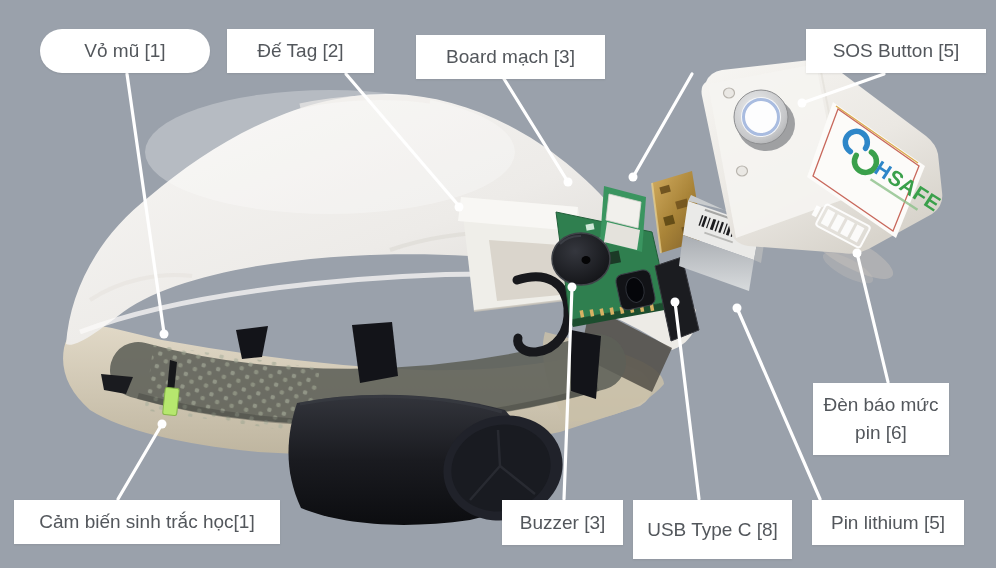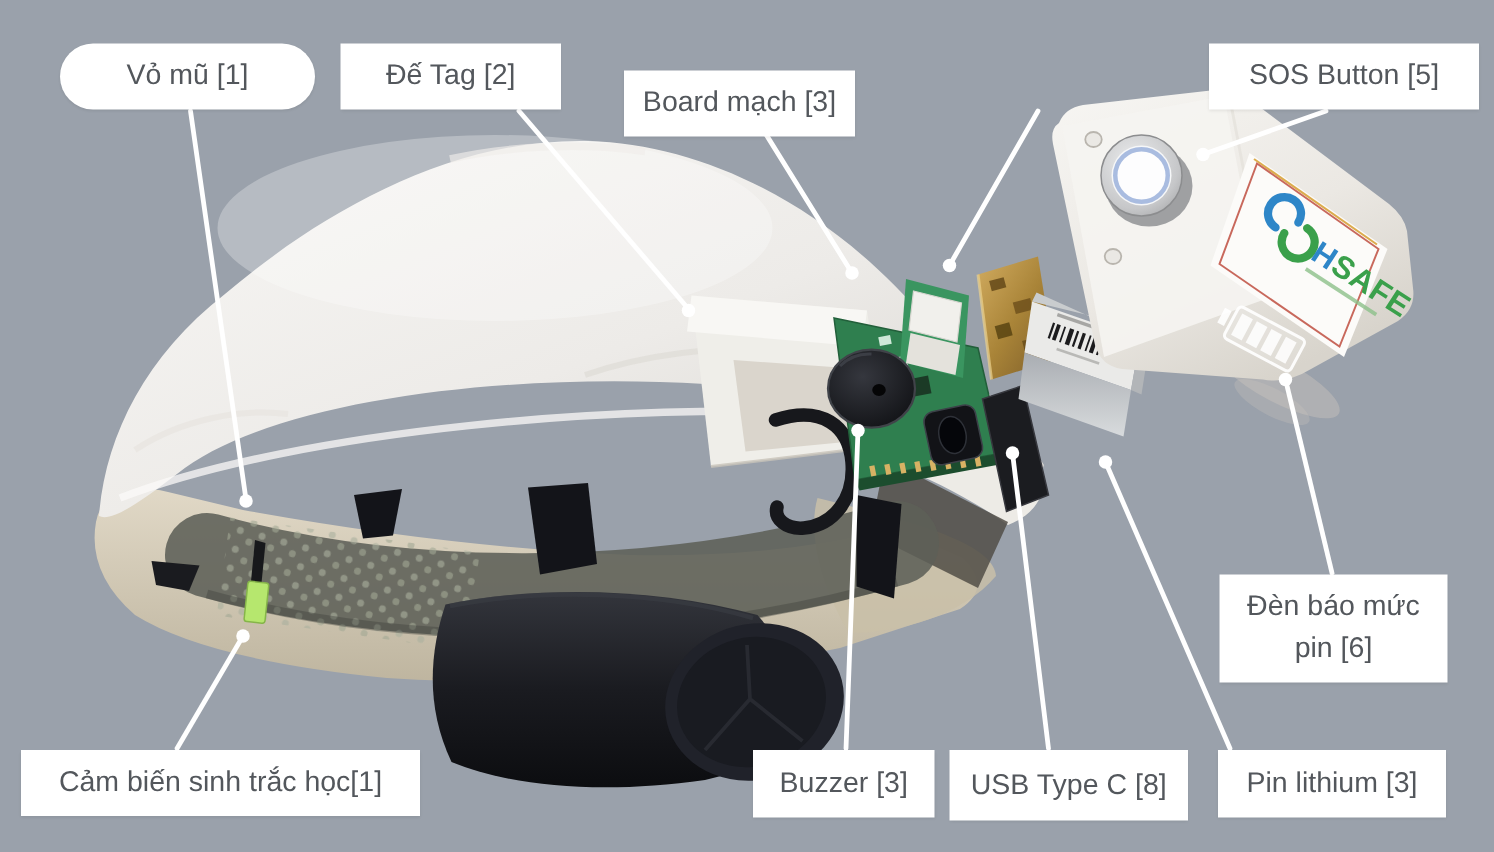--- a/index.html
+++ b/index.html
@@ -4,26 +4,26 @@
 <style>
   html,body{margin:0;padding:0;background:#9aa1ab;}
   .stage{position:relative;width:996px;height:568px;overflow:hidden;
          font-family:"Liberation Sans",sans-serif;background:#9aa1ab;}
   .stage svg{position:absolute;left:0;top:0;}
   .callout{position:absolute;background:#ffffff;color:#53575c;
            display:flex;align-items:center;justify-content:center;text-align:center;
            font-size:19px;line-height:1.45;box-shadow:0 1px 2px rgba(0,0,0,.08);}
   .c1{left:40px;top:29px;width:170px;height:44px;border-radius:22px;}
   .c2{left:227px;top:29px;width:147px;height:44px;}
-  .c3{left:416px;top:47px;width:154px;height:44px;}
+  .c3{left:416px;top:35px;width:189px;height:44px;}
   .c4{left:611px;top:29px;width:167px;height:44px;}
   .c5{left:806px;top:29px;width:180px;height:44px;}
-  .c6{left:813px;top:383px;width:152px;height:72px;padding:3px 6px;box-sizing:border-box;}
+  .c6{left:813px;top:383px;width:136px;height:72px;padding:3px 6px;box-sizing:border-box;}
   .c7{left:812px;top:500px;width:152px;height:45px;}
-  .c8{left:633px;top:500px;width:159px;height:47px;}
+  .c8{left:633px;top:500px;width:159px;height:59px;}
   .c9{left:502px;top:500px;width:121px;height:45px;}
   .c10{left:14px;top:500px;width:266px;height:44px;}
 </style>
 </head>
 <body>
 
 <div class="stage">
 
 <svg width="996" height="568" viewBox="0 0 996 568">
   <defs>
@@ -257,18 +257,18 @@
     <circle cx="572" cy="287" r="4.5"></circle>
         <circle cx="162" cy="424" r="4.5"></circle>
   </g>
 </svg>
 
 <div class="callout c1">Vỏ mũ [1]</div>
 <div class="callout c2">Đế Tag [2]</div>
 <div class="callout c3">Board mạch [3]</div>
 <div class="callout c5">SOS Button [5]</div>
 <div class="callout c6">Đèn báo mức pin [6]</div>
-<div class="callout c7">Pin lithium [3]</div>
+<div class="callout c7">Pin lithium [5]</div>
 <div class="callout c8">USB Type C [8]</div>
 <div class="callout c9">Buzzer [3]</div>
 <div class="callout c10">Cảm biến sinh trắc học[1]</div>
 
 </div>
 
 </body></html>

